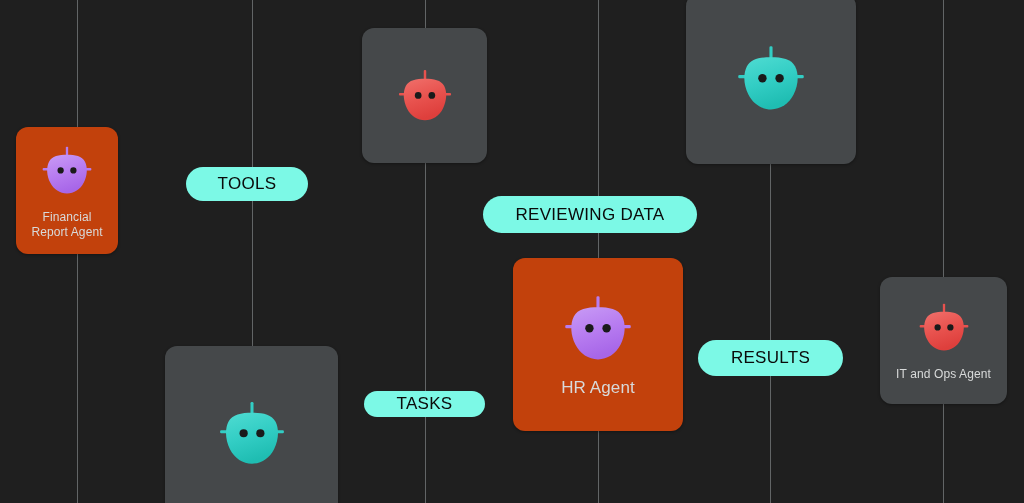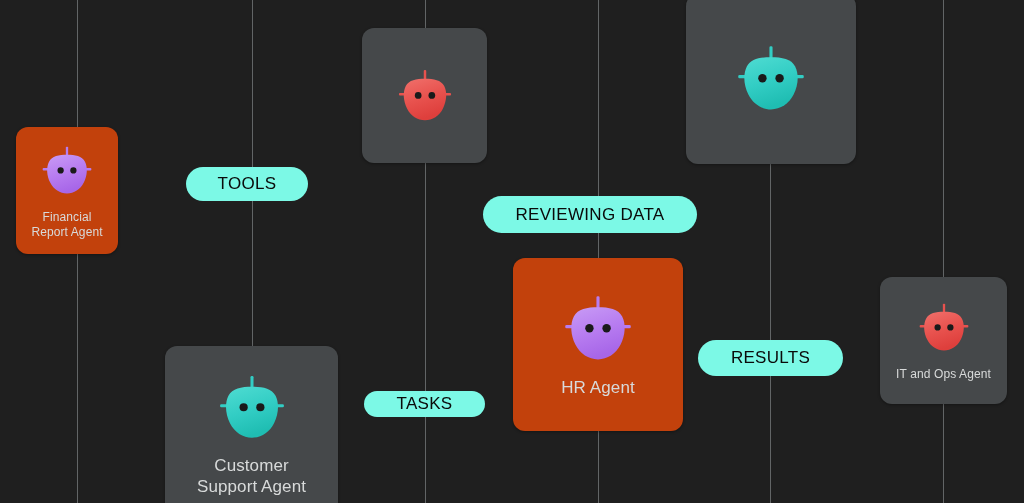--- a/index.html
+++ b/index.html
@@ -203,22 +203,20 @@
       C 86 44, 85 58, 79 70
       C 73 82, 62 89, 50 89
       C 38 89, 27 82, 21 70
       C 15 58, 14 44, 19 34
       C 24 24, 36 22, 50 22
       Z"></path>
 
     <circle cx="39" cy="49" r="5.4" fill="#1a1a1a"></circle>
     <circle cx="61" cy="49" r="5.4" fill="#1a1a1a"></circle>
   </svg>
-        <div class="agent-label" style="font-size: 17px; color: rgb(216, 218, 218);">Customer
-Support Agent</div>
       </div>
       <div class="agent-card" style="left: 513px; top: 258px; width: 170px; height: 173px; background: #c2410c;">
   <svg class="agent-icon" width="78" height="78" viewBox="0 0 100 100">
     <defs>
       <linearGradient id="grad4" x1="0" y1="0" x2="0.35" y2="1">
         <stop offset="0%" stop-color="#c89bf5"></stop>
         <stop offset="55%" stop-color="#b77cf0"></stop>
         <stop offset="100%" stop-color="#a766e8"></stop>
       </linearGradient>
     </defs>

